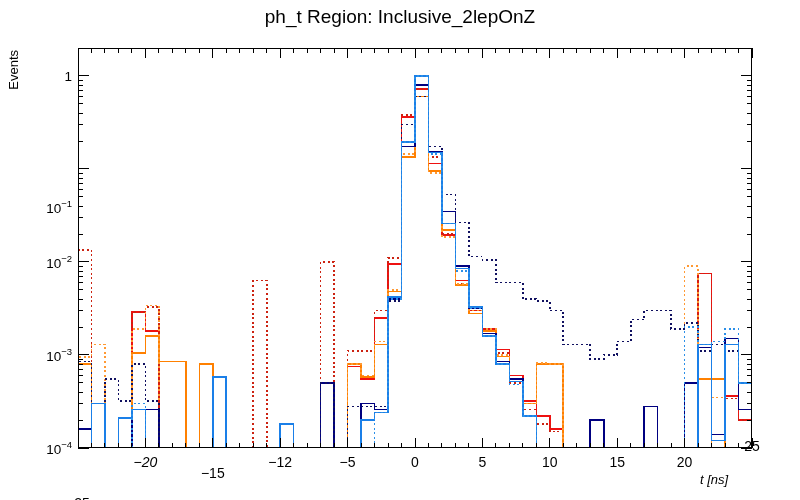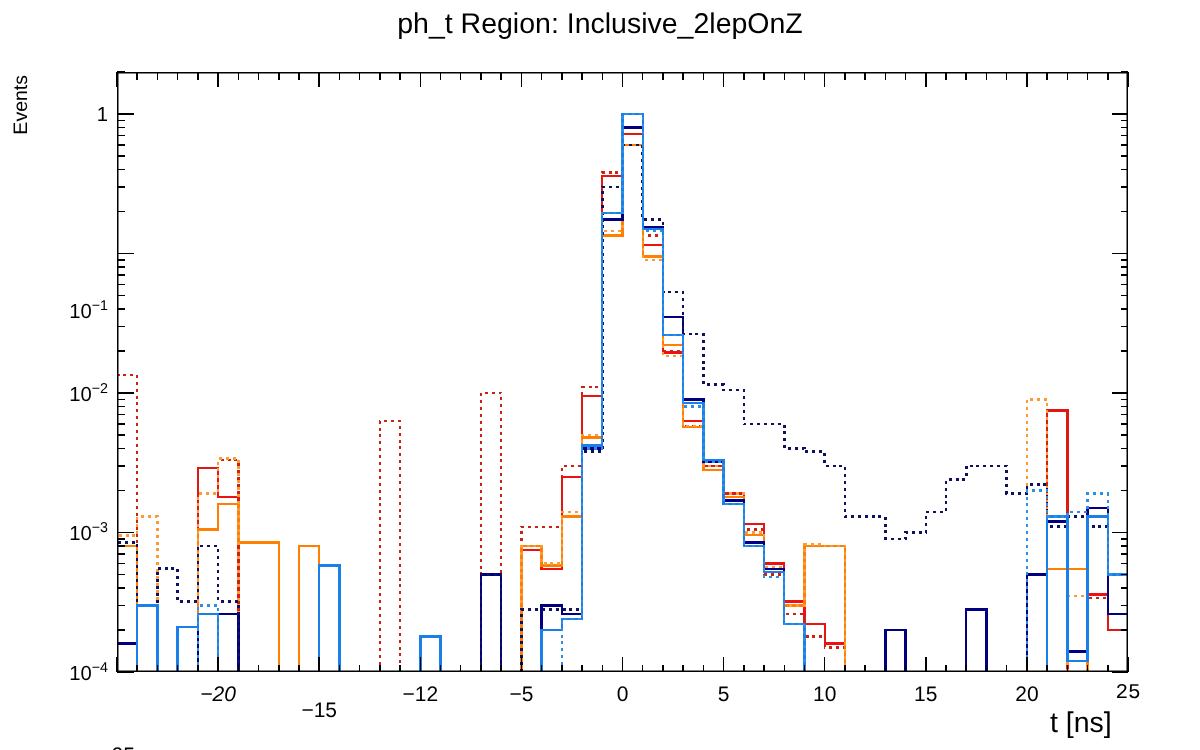--- a/index.html
+++ b/index.html
@@ -13,21 +13,21 @@
   }
 
   #ylabel{
     position:absolute; left:6px; top:50px;
     font-size:13px; color:#000;
     transform-origin:left top; transform:rotate(-90deg) translate(-100%,0);
     white-space:nowrap;
   }
   #xlabel{
     position:absolute; left:700px; top:472px;
-    font-size:19px; color:#000; white-space:nowrap;
+    font-size:13px; color:#000; white-space:nowrap;font-style:italic;
   }
 
   #plotframe{
     position:absolute; left:78px; top:48px; width:674px; height:400px;
     border:1px solid #000; box-sizing:border-box; overflow:hidden;
   }
   #svgholder{position:absolute; left:0; top:0; width:800px; height:500px;}
   svg{display:block;}
 
   .ytick-label{
@@ -261,16 +261,16 @@
       <div class="xtick-label" style="left: 78px; top: 454px; margin-top: 41px;">−25</div>
       <div class="xtick-label" style="left: 145.4px; top: 454px; font-style: italic;">−20</div>
       <div class="xtick-label" style="left: 212.8px; top: 454px; margin-top: 11px;">−15</div>
       <div class="xtick-label" style="left: 280.2px; top: 454px;">−12</div>
       <div class="xtick-label" style="left: 347.6px; top: 454px;">−5</div>
       <div class="xtick-label" style="left: 415px; top: 454px;">0</div>
       <div class="xtick-label" style="left: 482.4px; top: 454px;">5</div>
       <div class="xtick-label" style="left: 549.8px; top: 454px;">10</div>
       <div class="xtick-label" style="left: 617.2px; top: 454px; text-align: right;">15</div>
       <div class="xtick-label" style="left: 684.6px; top: 454px;">20</div>
-      <div class="xtick-label" style="left: 752px; top: 454px; font-family: Liberation Mono, monospace;">25</div>
+      <div class="xtick-label" style="left: 752px; top: 438px;">25</div>
     </div>
 
 </div>
 
 </body></html>

